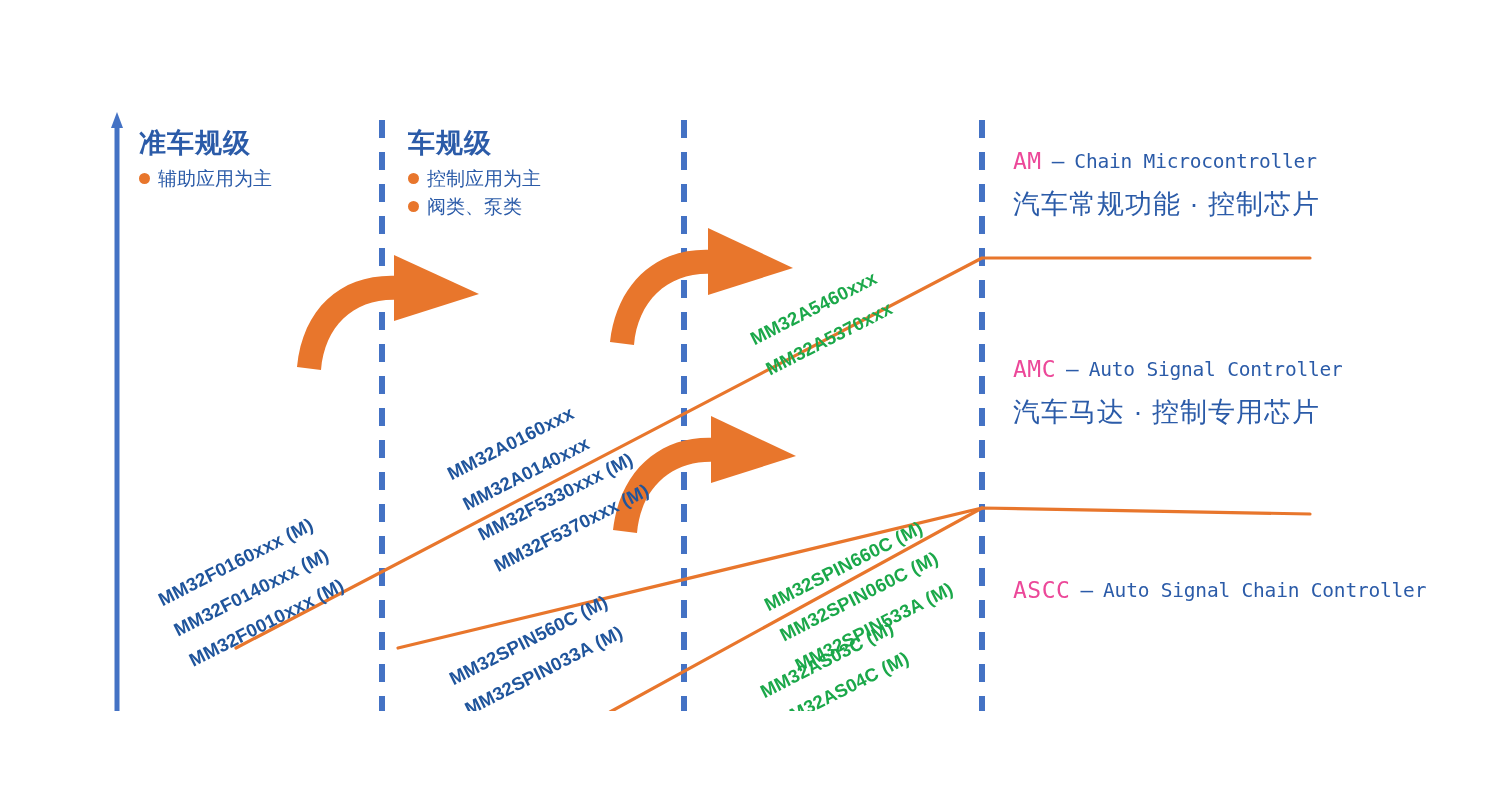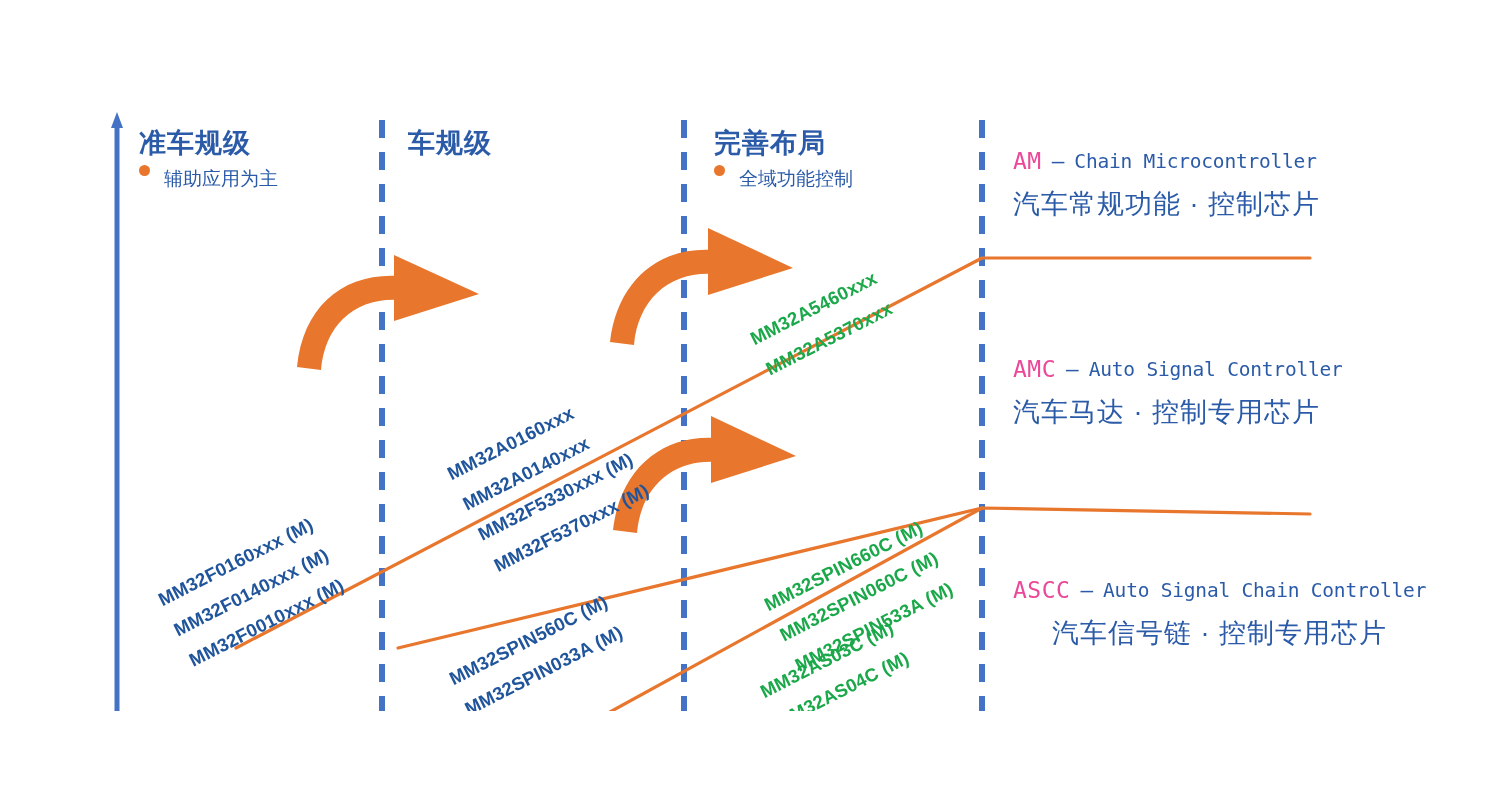--- a/index.html
+++ b/index.html
@@ -35,26 +35,25 @@
     color: #2B5BA8;
     letter-spacing: 1px;
     line-height: 1.15;
     white-space: nowrap;
   }
   .stage-bullets {
     margin-top: 6px;
   }
   .bullet-row {
     display: flex;
-    align-items: flex-start;
+    align-items: center;
     font-size: 19px;
     color: #2B5BA8;
     line-height: 1.45;
     white-space: nowrap;
-    gap: 6px;
   }
   .bullet-dot {
     width: 11px;
     height: 11px;
     border-radius: 50%;
     background: #E8762C;
     margin-right: 8px;
     flex: none;
   }
   
@@ -169,31 +168,32 @@
     <div class="stage-bullets">
       <div class="bullet-row">
         <span class="bullet-dot"></span>
         <span>辅助应用为主</span>
       </div>
     </div>
   </div>
 
   <div class="stage-block" style="left:408px; top:128px;">
     <div class="stage-title">车规级</div>
-  </div>
-
-  <div class="stage-block" style="left:714px; top:128px;">
-    <div class="stage-title">完善布局</div>
     <div class="stage-bullets">
       <div class="bullet-row">
         <span class="bullet-dot"></span>
-        <span>全域功能控制</span>
+        <span>控制应用为主</span>
       </div>
-    </div>
-  </div>
+      <div class="bullet-row">
+        <span class="bullet-dot"></span>
+        <span>阀类、泵类</span>
+      </div>
+    </div>
+  </div>
+
 
   <div class="parts-group" style="left:152px; top:586px; transform: rotate(-27deg);">
     <div class="part-label part-blue">MM32F0160xxx (M)</div>
     <div class="part-label part-blue">MM32F0140xxx (M)</div>
     <div class="part-label part-blue">MM32F0010xxx (M)</div>
   </div>
 
   <div class="parts-group" style="left:441px; top:460px; transform: rotate(-27deg);">
     <div class="part-label part-blue">MM32A0160xxx</div>
     <div class="part-label part-blue">MM32A0140xxx</div>
@@ -239,16 +239,15 @@
     </div>
     <div class="legend-cn">汽车马达 · 控制专用芯片</div>
   </div>
 
   <div class="legend-block" style="left:1013px; top:577px;text-align:center;">
     <div class="legend-head">
       <span class="legend-abbr">ASCC</span>
       <span class="legend-dash">—</span>
       <span class="legend-full">Auto Signal Chain Controller</span>
     </div>
-    <div class="legend-cn">汽车信号链 · 控制专用芯片</div>
   </div>
 
 </div>
 
 </body></html>

